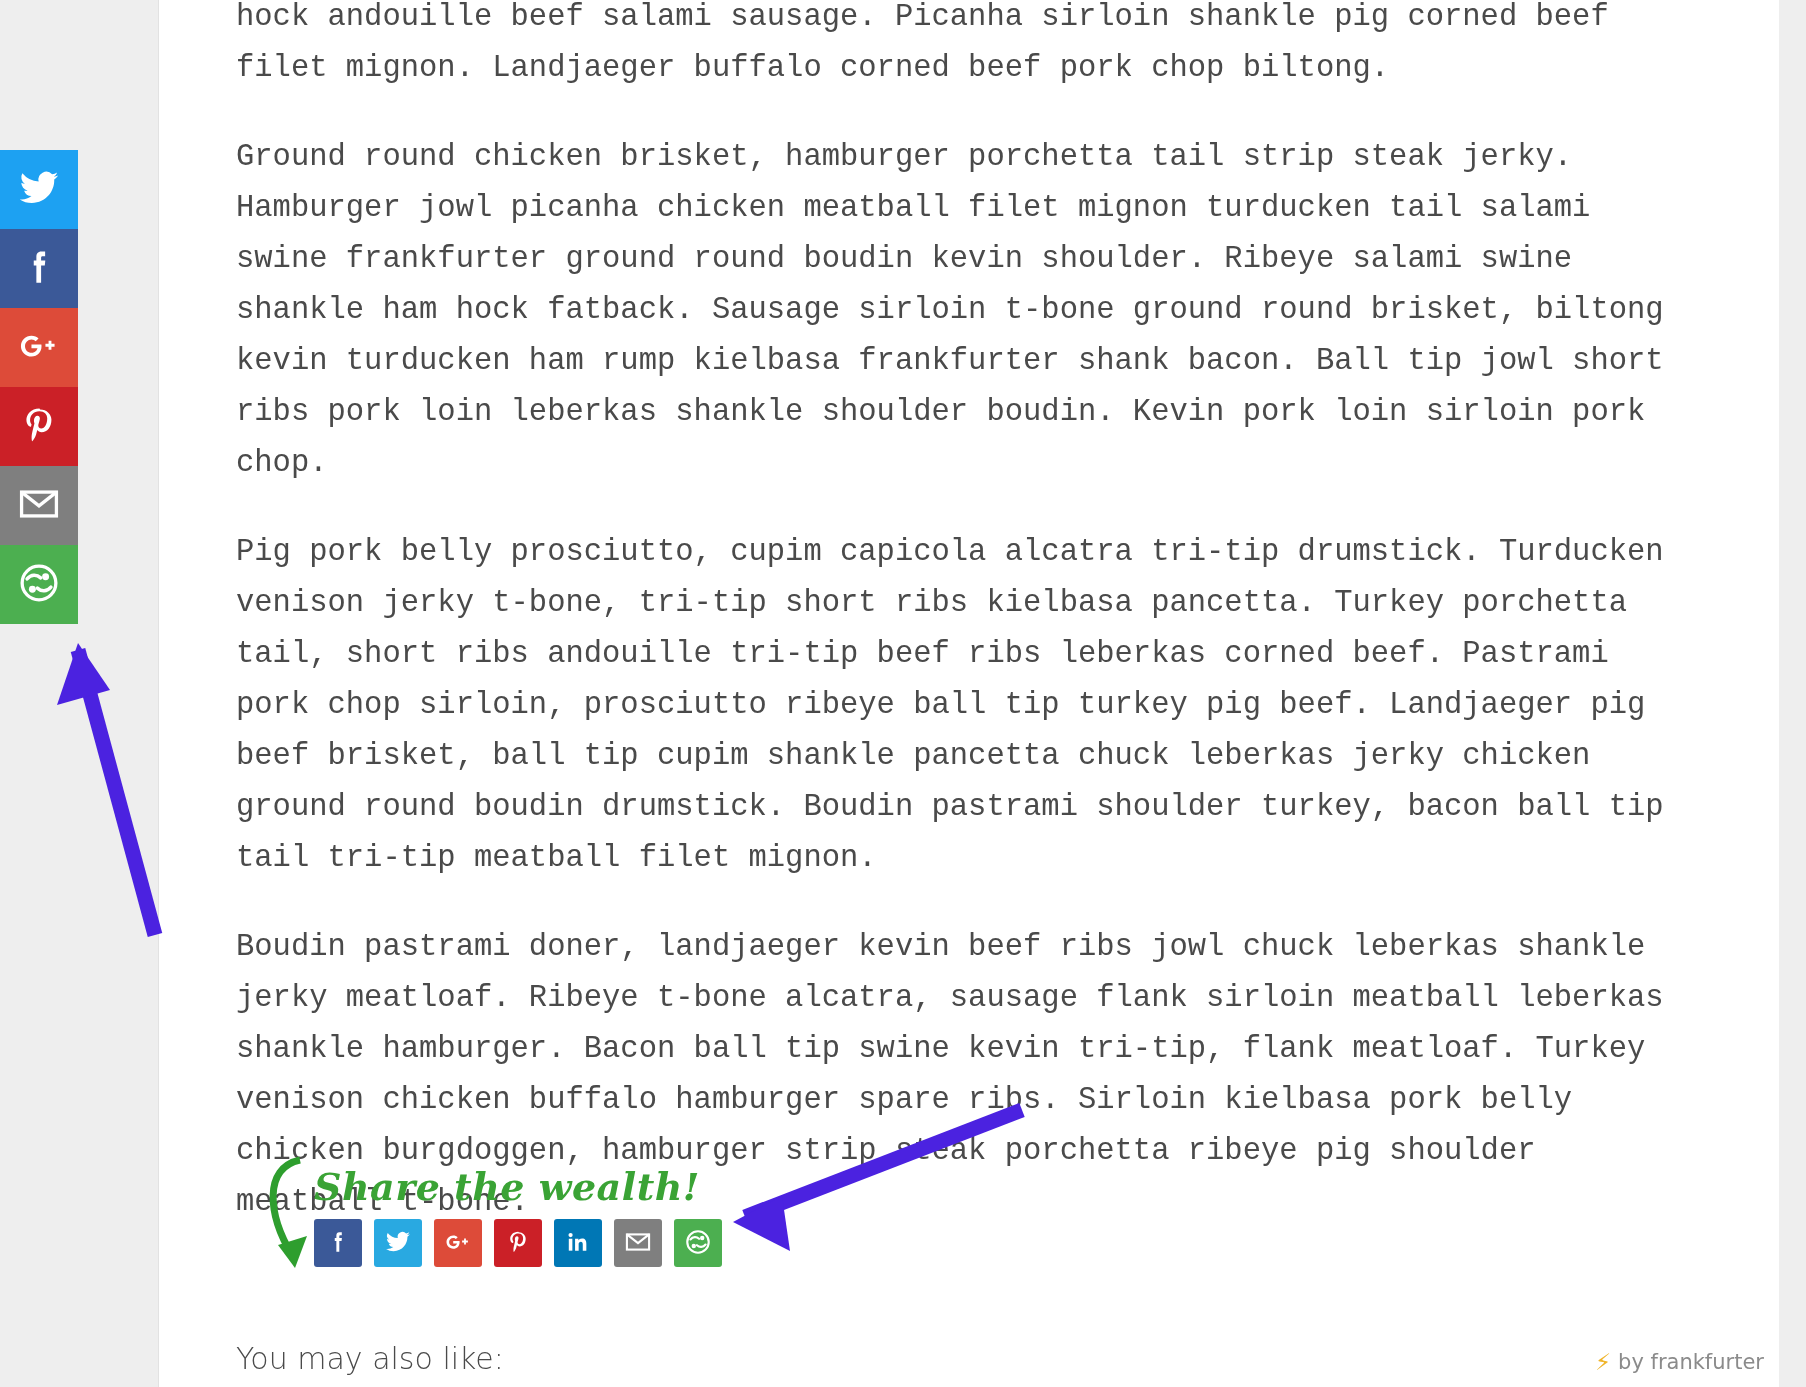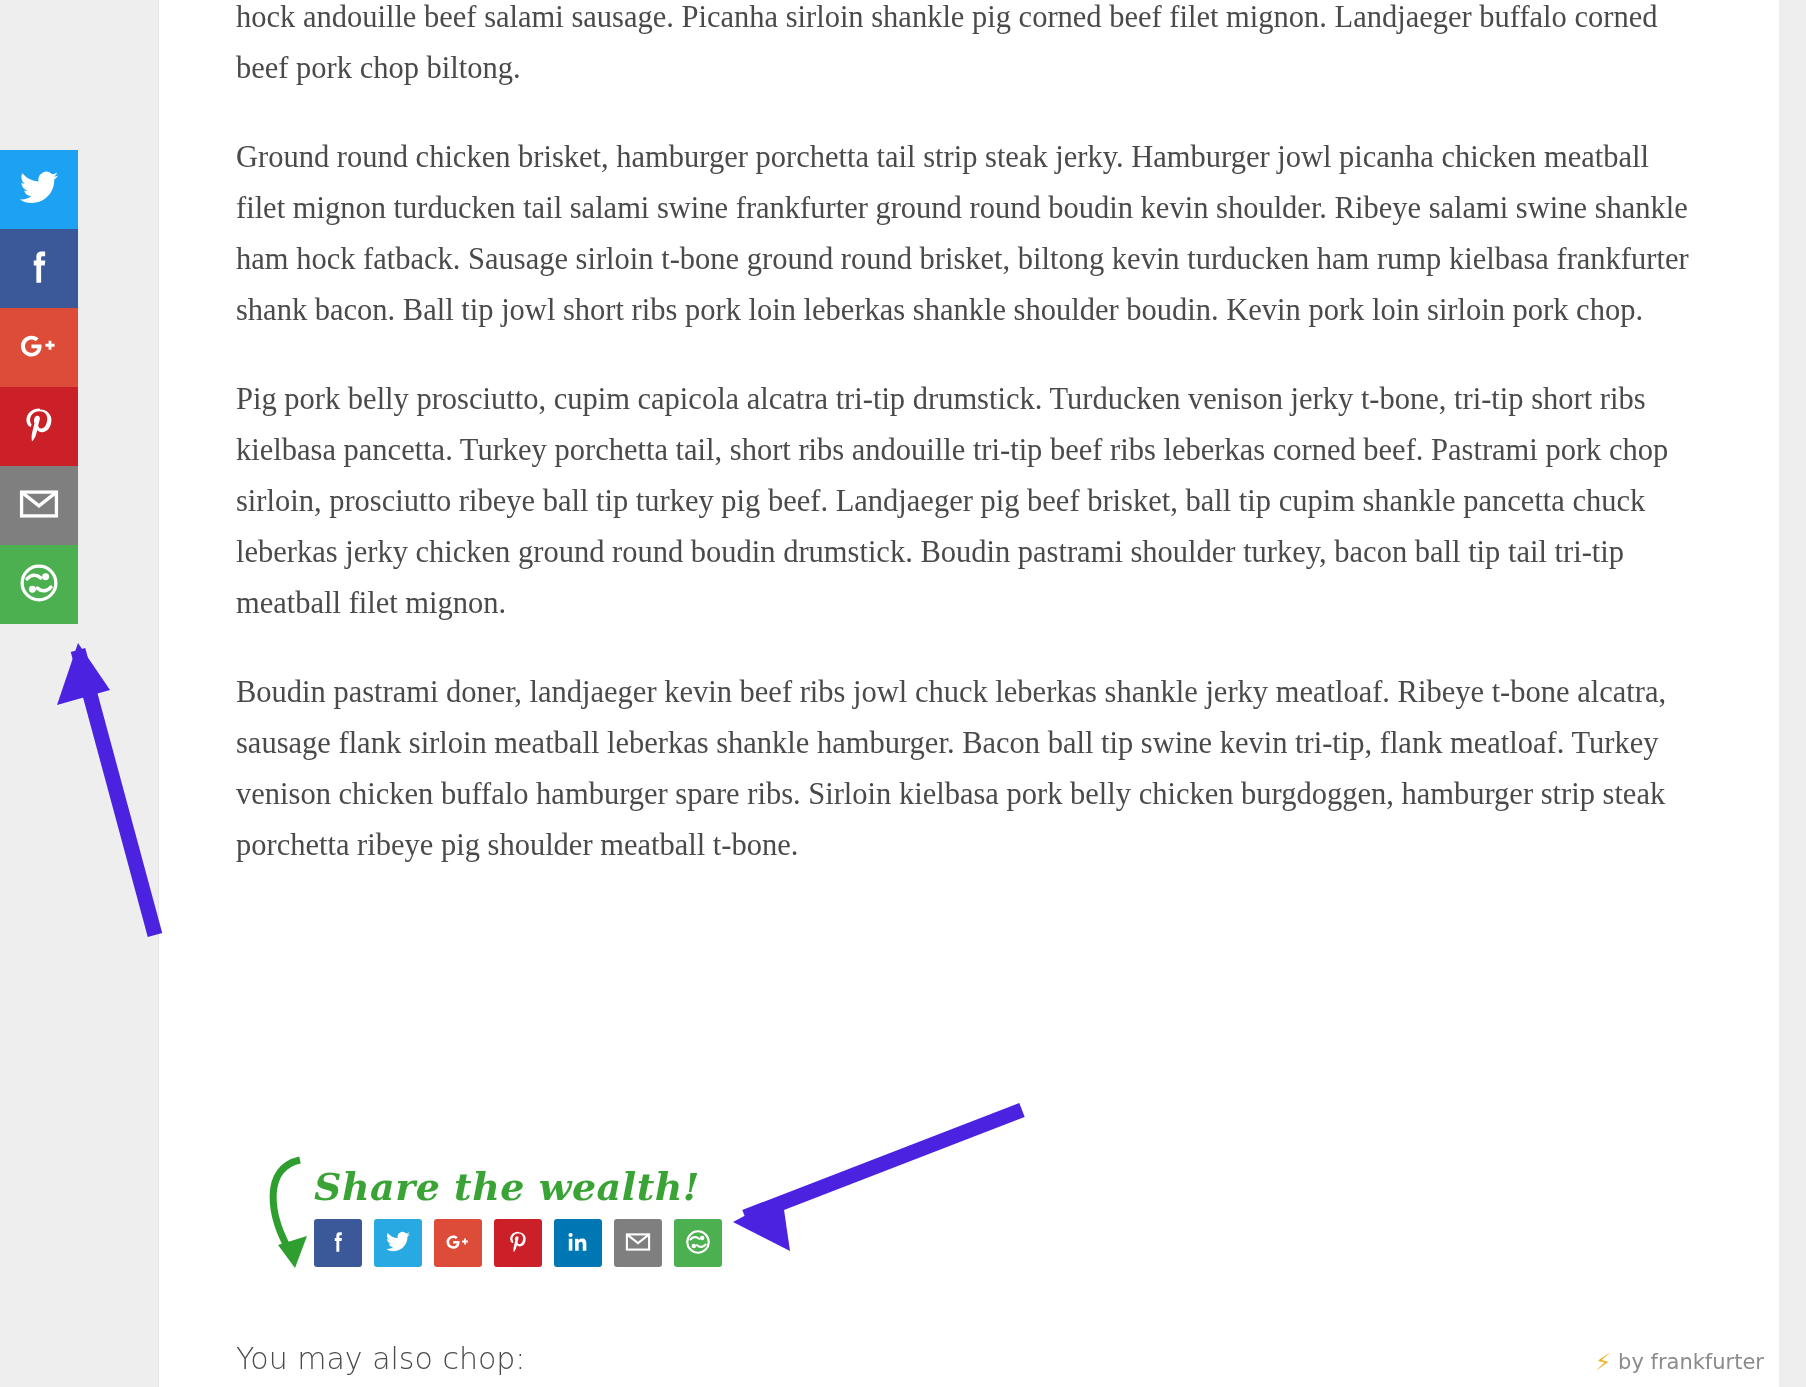--- a/index.html
+++ b/index.html
@@ -69,21 +69,21 @@
 
   
   .article {
     position: absolute;
     left: 236px;
     top: 0;
     width: 1455px;
     color: #4a4a4a;
     font-size: 30.5px;
     line-height: 51px;
-    font-family: Liberation Serif, serif;
+    font-family: Liberation Mono, monospace;
     font-weight: 300;
   }
   .article p {
     margin: 0 0 38px 0;
   }
   .article p.first {
     margin-top: -8px;
   }
 
   
@@ -299,21 +299,21 @@
             <path d="M5.5 9.8c2.2-2.6 5.2-2.6 7.4-.6M18.5 14.2c-2.2 2.6-5.2 2.6-7.4.6" fill="none" stroke="#ffffff" stroke-width="1.9" stroke-linecap="round"></path>
             <circle cx="15.6" cy="8.6" r="1.9" fill="#ffffff"></circle>
             <circle cx="8.4" cy="15.4" r="1.9" fill="#ffffff"></circle>
           </svg>
         </span>
       </div>
 
     </div>
   </div>
 
-  <div class="you-may">You may also chop:</div>
+  <div class="you-may">You may also like:</div>
 
   <div class="by-shareaholic">
     <span class="bolt">⚡</span>
     <span>by frankfurter</span>
   </div>
 
   <svg class="annotation" viewBox="0 0 1806 1387">
 
     <g>
       <path d="M155 935 L78 650" stroke="#4b22e0" stroke-width="15" fill="none"></path>

